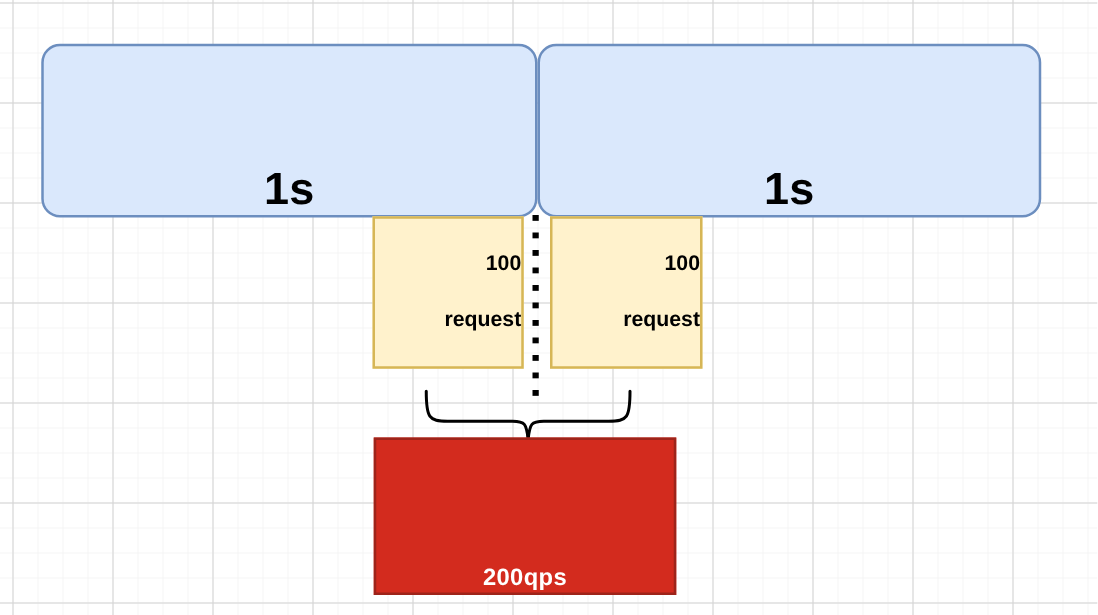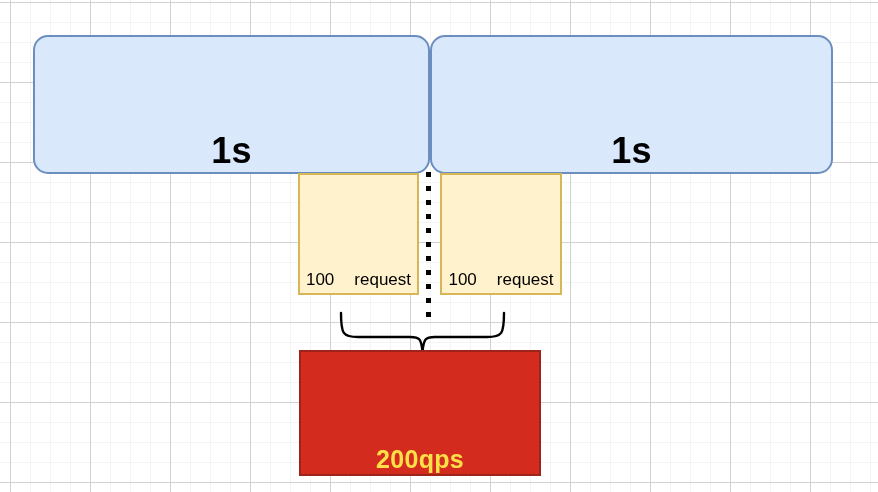--- a/index.html
+++ b/index.html
@@ -57,22 +57,22 @@
   #slot-left  { left: 33px;  top: 35px; width: 397px; height: 139px; }
   #slot-right { left: 430px; top: 35px; width: 403px; height: 139px; }
 
   
   .reqbox {
     background: #fff2cc;
     border: 2px solid #d6b656;
     color: #000000;
     font-size: 17px;
     line-height: 1.45;
-    font-weight: normal;
-    flex-direction: row;
+    font-weight: bold;
+    flex-direction: column;
     gap: 20px;
   }
   #req-left  { left: 298px; top: 173px; width: 121px; height: 122px; }
   #req-right { left: 440px; top: 173px; width: 122px; height: 122px; }
 
   
   #divider {
     position: absolute;
     left: 426px;
     top: 172px;
@@ -93,22 +93,22 @@
   }
 
   
   #qps {
     left: 299px;
     top: 350px;
     width: 242px;
     height: 126px;
     background: #d32b1e;
     border: 2px solid #9e241a;
-    color: #fde047;
-    font-size: 25px;
+    color: #ffffff;
+    font-size: 19px;
     font-weight: bold;
     letter-spacing: 0.3px;
   }
 </style>
 </head>
 <body>
 
 <div id="canvas">
 
   <div class="box slot" id="slot-left">

